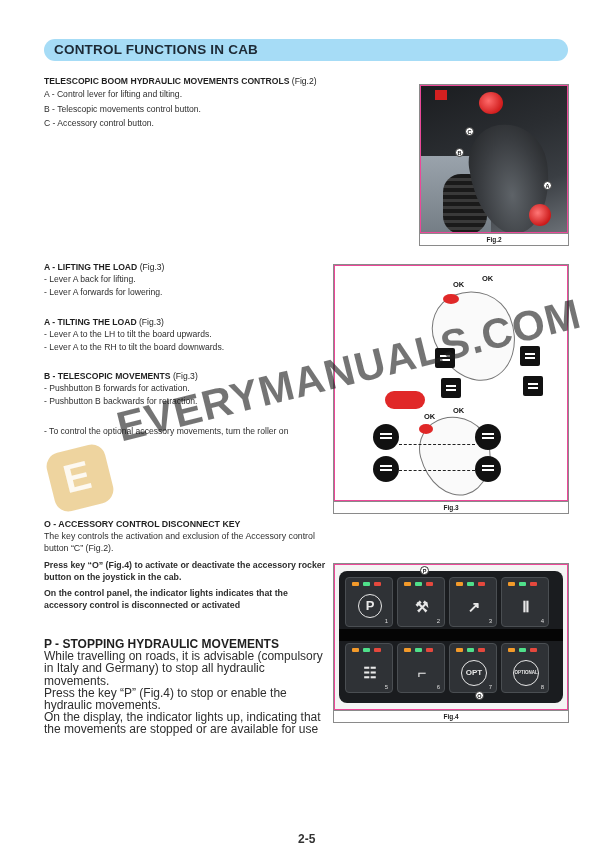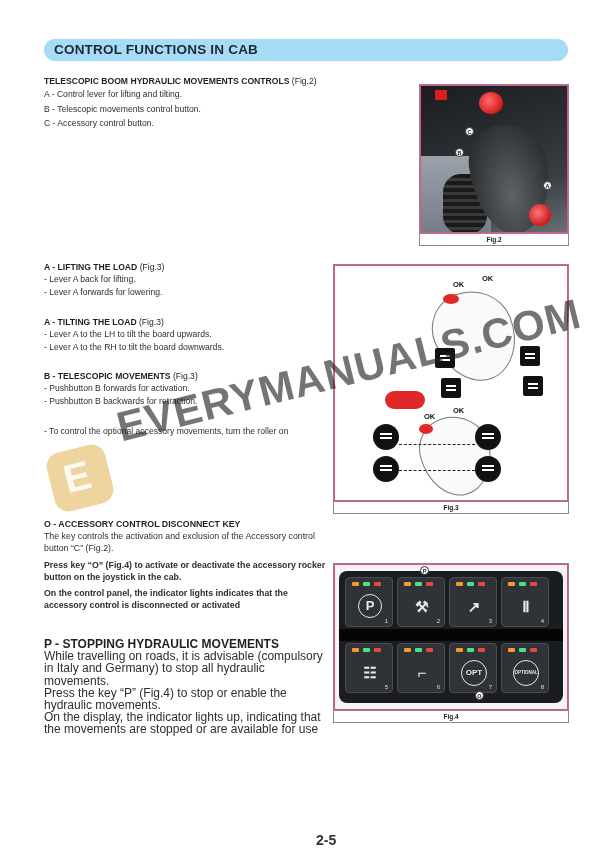--- a/index.html
+++ b/index.html
@@ -58,21 +58,21 @@
   .fig4 .panel { position: absolute; left: 1px; top: 1px; right: 1px; bottom: 13px; background: #f4f4f4; }
   .fig4 .board { position: absolute; left: 4px; top: 6px; right: 4px; bottom: 6px; background: #1a1c1f; border-radius: 8px; }
   .fig4 .strip { position: absolute; left: 0; right: 0; top: 58px; height: 12px; background: #050505; }
   .key { position: absolute; width: 48px; height: 50px; background: #2f3236; border: 1px solid #4a4e52; border-radius: 4px; }
   .leds { position: absolute; left: 6px; top: 4px; display: flex; gap: 4px; }
   .led { width: 7px; height: 4px; border-radius: 1px; }
   .led.o { background: #f39a2a; } .led.g { background: #4fe08a; } .led.r { background: #e5483d; }
   .key-icon { position: absolute; left: 10px; top: 16px; width: 28px; height: 26px; color: #e8e8e8; font-size: 15px; font-weight: bold; text-align: center; line-height: 26px; }
   .key-num { position: absolute; right: 4px; bottom: 2px; font-size: 6px; color: #ddd; }
 
-  .page-number { position: absolute; left: 316px; top: 832px; font-size: 14px; font-weight: bold; color: #333; }
+  .page-number { position: absolute; left: 298px; top: 832px; font-size: 12px; font-weight: bold; color: #333; }
 
   
   .wm-text { position: absolute; left: 112px; top: 405px; font-size: 42px; font-weight: bold; color: rgba(30,30,30,0.62); transform: rotate(-14deg); transform-origin: left top; letter-spacing: 1px; white-space: nowrap; pointer-events: none; }
   .wm-logo { position: absolute; left: 50px; top: 448px; width: 60px; height: 60px; background: rgba(232,196,122,0.72); border-radius: 14px; transform: rotate(-14deg); }
   .wm-logo span { position: absolute; left: 14px; top: 6px; font-size: 40px; font-weight: bold; color: rgba(255,255,255,0.85); }
 </style>
 </head>
 <body>
 
 <div class="header-bar">

